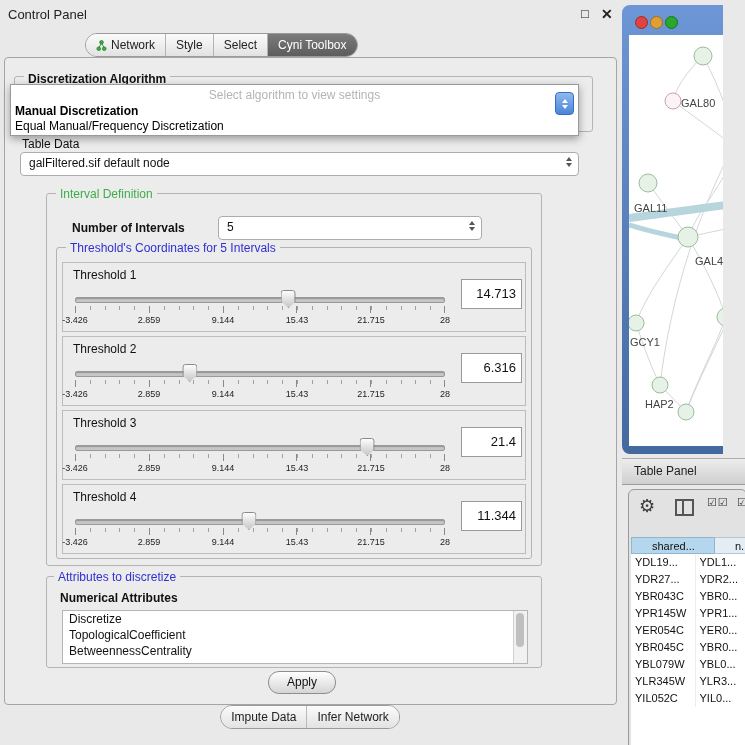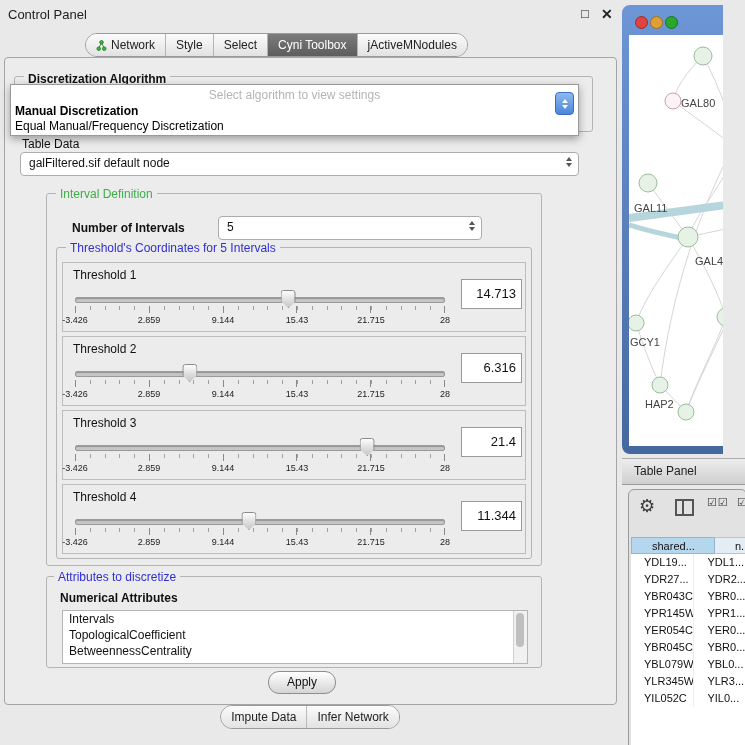--- a/index.html
+++ b/index.html
@@ -101,21 +101,21 @@
   .tp-colicon{position:absolute;left:46px;top:9px;width:15px;height:13px;border:2px solid #555;
     background:linear-gradient(to right,transparent 5px,#555 5px,#555 7px,transparent 7px)}
   .tp-checks{position:absolute;left:78px;top:6px;font-size:11px;color:#333;letter-spacing:1px}
   .tp-check-cut{position:absolute;left:108px;top:6px;font-size:11px;color:#333}
   .tp-header{position:absolute;left:2px;top:47px;height:17px;display:flex}
   .tp-header span{font-size:11px;line-height:17px;padding-left:20px;overflow:hidden;white-space:nowrap}
   .th1{width:62px;background:#b5d7ee;border:1px solid #93b6cf}
   .th2{width:52px;background:#e4edf4;border:1px solid #b7c6d2;border-left:none}
   .tp-rows{position:absolute;left:2px;top:64px;right:0;bottom:0;background:#fff}
   .trow{display:flex;height:17px}
-  .trow span{font-size:11px;line-height:17px;padding-left:13px;white-space:nowrap;overflow:hidden}
+  .trow span{font-size:11px;line-height:17px;padding-left:4px;white-space:nowrap;overflow:hidden}
   .tc1{width:64px;border-right:1px solid #ededed}
   .tc2{width:50px}
 </style>
 </head>
 <body>
 
 <div class="cp">
   <div class="cp-title">Control Panel</div>
   <div class="win-ic ic-float">□</div>
   <div class="win-ic ic-close">✕</div>
@@ -132,23 +132,20 @@
       <span>Network</span>
     </div>
     <div class="tab">
         <span>Style</span>
       </div>
     <div class="tab">
         <span>Select</span>
       </div>
     <div class="tab sel">
         <span>Cyni Toolbox</span>
-      </div>
-    <div class="tab">
-        <span>jActiveMNodules</span>
       </div>
   </div>
 
   <div class="mainbox"></div>
 
   <div class="fs" style="left:14px;top:76px;width:577px;height:54px"></div>
   <div class="legend bold" style="left:24px;top:72px">Discretization Algorithm</div>
 
   <div class="dd">
     <div class="dd-ph">Select algorithm to view settings</div>
@@ -257,21 +254,21 @@
         <span style="left:100%">28</span>
       </div>
     </div>
     <div class="th-value">11.344</div>
   </div>
 
   <div class="fs" style="left:46px;top:576px;width:494px;height:90px"></div>
   <div class="legend" style="left:54px;top:570px;color:#2f2fd3">Attributes to discretize</div>
   <div class="plain-label bold" style="left:60px;top:591px">Numerical Attributes</div>
   <div class="listbox">
-    <div class="li">Intervals</div>
+    <div class="li">Discretize</div>
     <div class="li">TopologicalCoefficient</div>
     <div class="li">BetweennessCentrality</div>
     <div class="vscroll">
       <div class="vthumb"></div>
     </div>
   </div>
 
   <div class="apply">Apply</div>
 
   <div class="tabstrip bottom">

